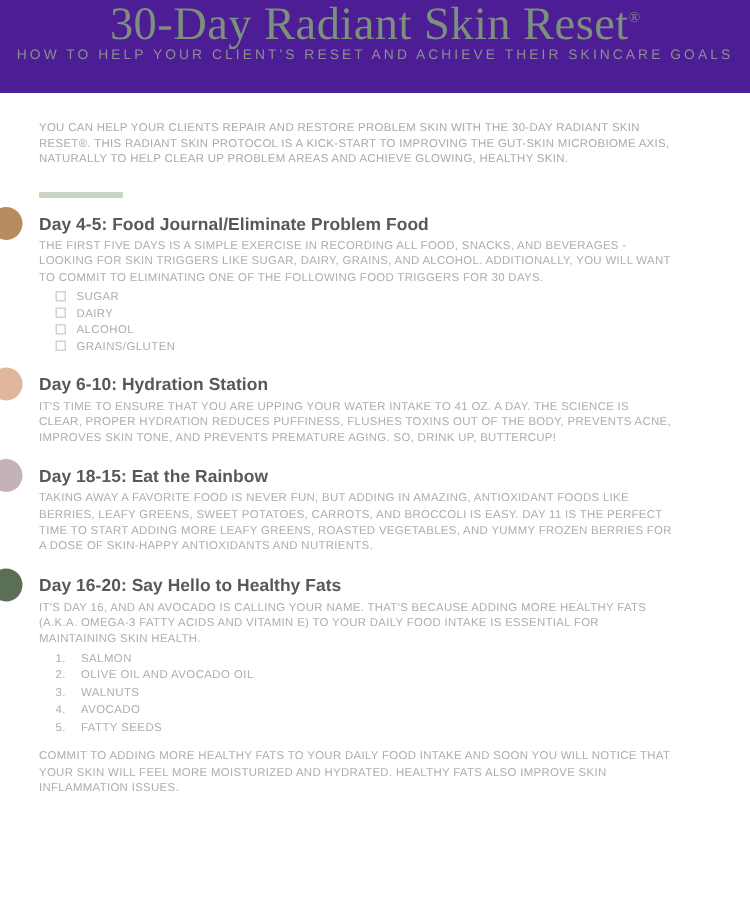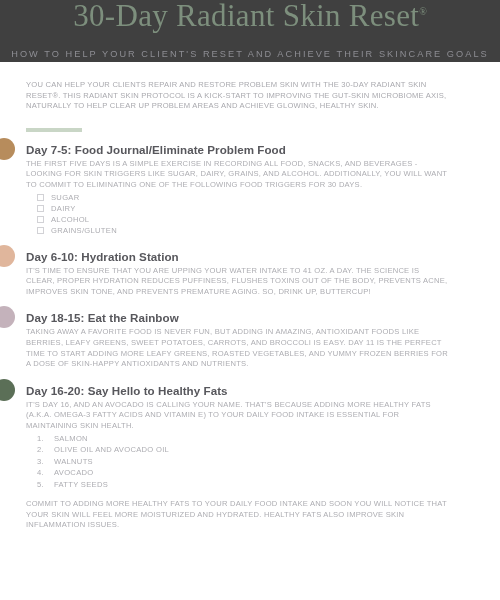--- a/index.html
+++ b/index.html
@@ -7,39 +7,39 @@
     width:500px;height:600px;
     background:#ffffff;
     font-family:"Liberation Sans", sans-serif;
     overflow:hidden;
     position:relative;
   }
 
   
   .header-band{
     position:absolute;left:0;top:0;width:500px;height:62px;
-    background:#404040;
+    background:#4c1d95;
     overflow:hidden;
   }
   .doc-title{
     position:absolute;left:0;top:-2px;width:500px;
     text-align:center;
     font-family:"Liberation Serif", serif;
     font-size:31px;
     letter-spacing:0.3px;
     color:#7d8f7d;
     white-space:nowrap;
   }
   .doc-title .reg{
     font-size:10px;
     vertical-align:super;
     letter-spacing:0;
   }
   .doc-subtitle{
-    position:absolute;left:0;top:49px;width:500px;
+    position:absolute;left:0;top:31px;width:500px;
     text-align:center;
     font-size:9.2px;
     letter-spacing:2.05px;
     color:#8d8d93;
     white-space:nowrap;
   }
 
   
   .page{
     position:absolute;left:0;top:62px;width:464px;
@@ -133,21 +133,21 @@
 </div>
 
 <div class="page">
 
   <p class="intro">YOU CAN HELP YOUR CLIENTS REPAIR AND RESTORE PROBLEM SKIN WITH THE 30-DAY RADIANT SKIN RESET®. THIS RADIANT SKIN PROTOCOL IS A KICK-START TO IMPROVING THE GUT-SKIN MICROBIOME AXIS, NATURALLY TO HELP CLEAR UP PROBLEM AREAS AND ACHIEVE GLOWING, HEALTHY SKIN.</p>
 
   <div class="divider"></div>
 
   <div class="section">
     <span class="bullet-dot" style="background:#b78c5c"></span>
-    <div class="sec-heading">Day 7-5: Food Journal/Eliminate Problem Food</div>
+    <div class="sec-heading">Day 4-5: Food Journal/Eliminate Problem Food</div>
     <div class="sec-body">THE FIRST FIVE DAYS IS A SIMPLE EXERCISE IN RECORDING ALL FOOD, SNACKS, AND BEVERAGES - LOOKING FOR SKIN TRIGGERS LIKE SUGAR, DAIRY, GRAINS, AND ALCOHOL. ADDITIONALLY, YOU WILL WANT TO COMMIT TO ELIMINATING ONE OF THE FOLLOWING FOOD TRIGGERS FOR 30 DAYS.</div>
     <ul class="check-list">
       <li>
         <span class="checkbox"></span>
         <span>SUGAR</span>
       </li>
       <li>
         <span class="checkbox"></span>
         <span>DAIRY</span>
       </li>

